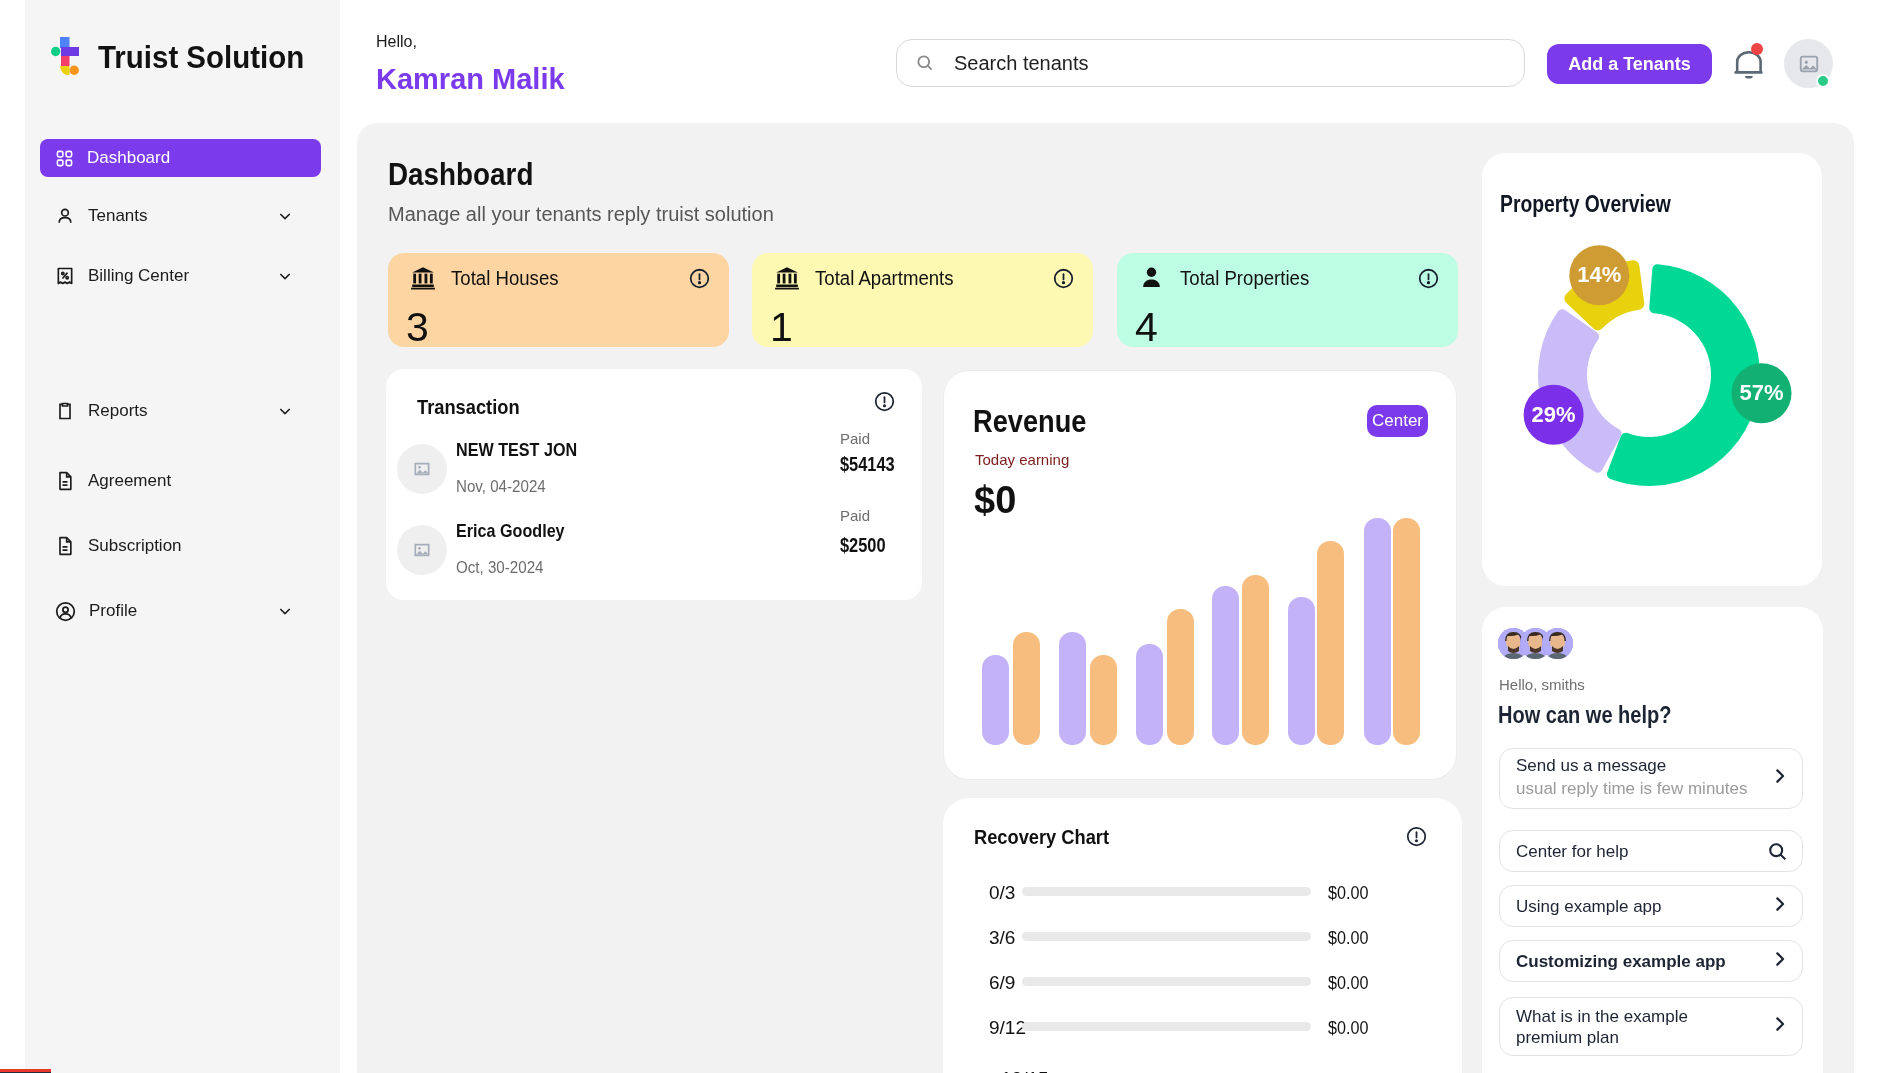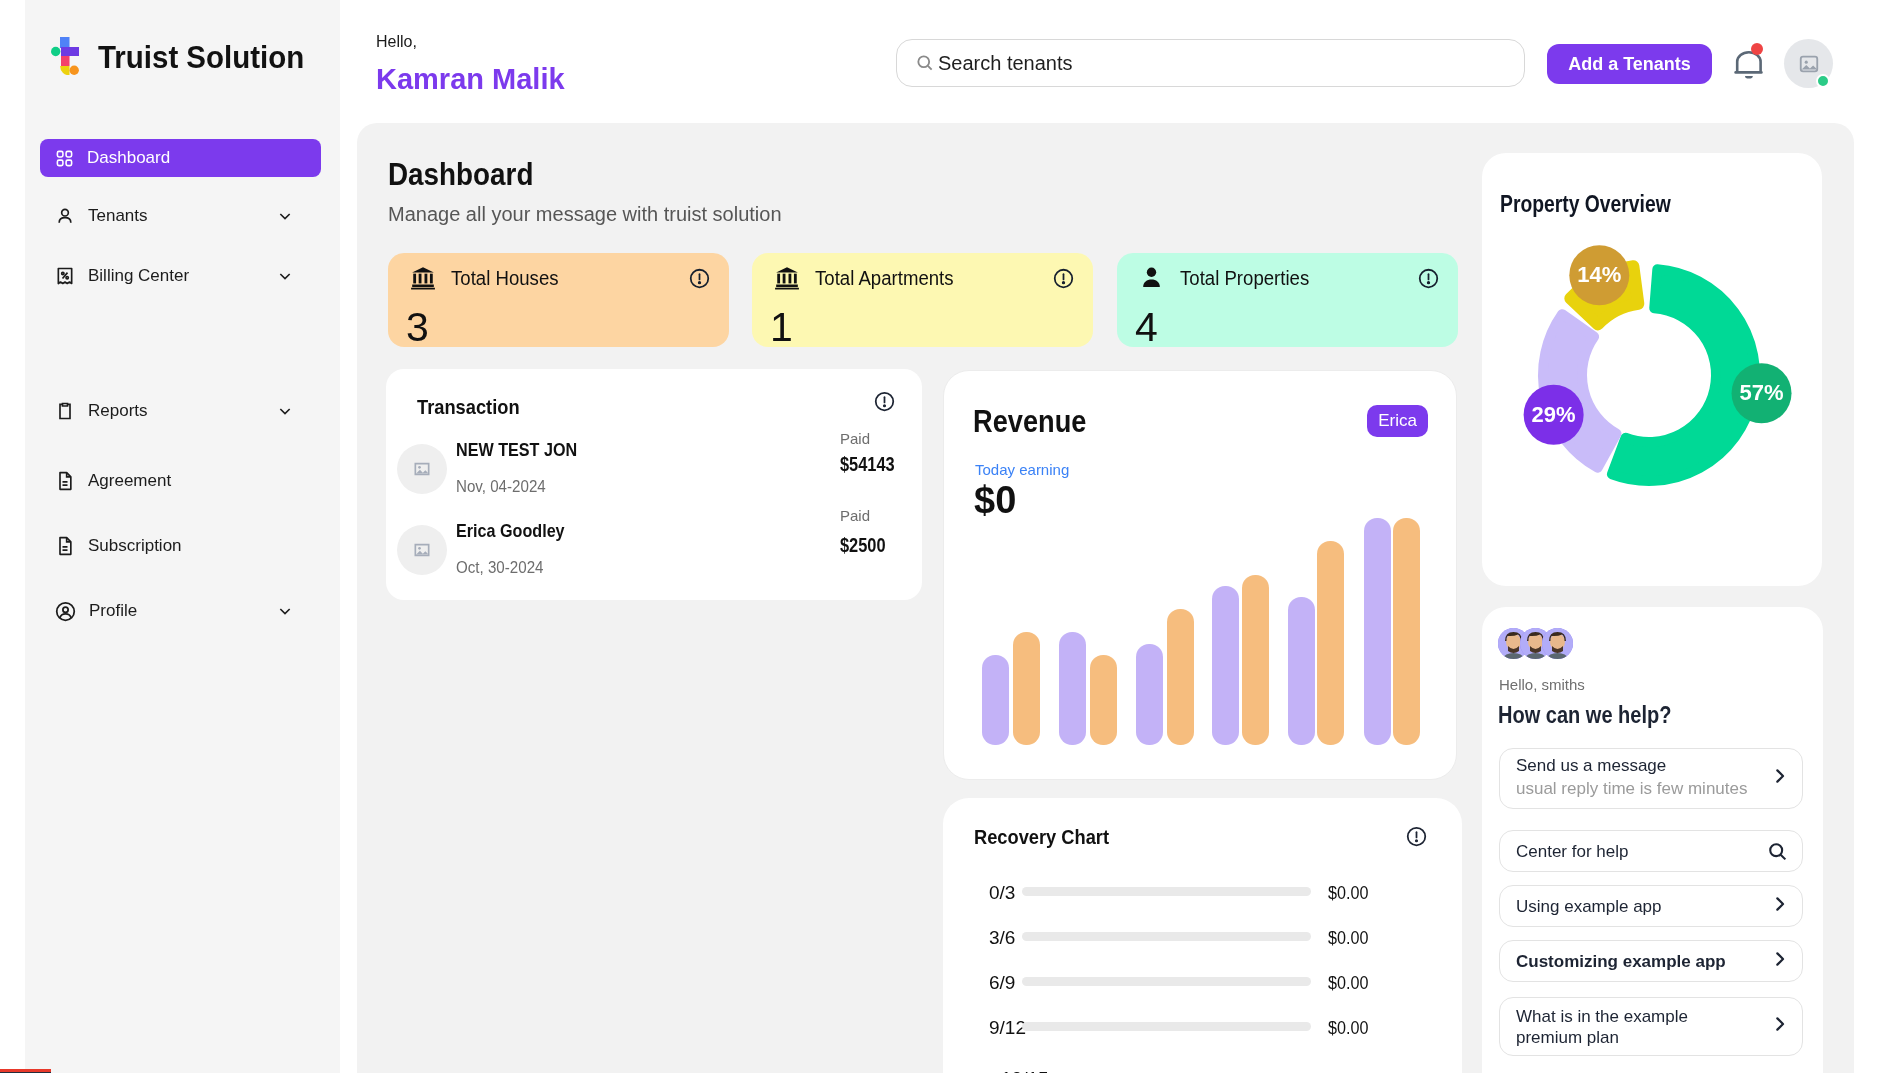--- a/index.html
+++ b/index.html
@@ -14,21 +14,21 @@
 #brand { left:98px; top:40px; font-size:31px; font-weight:bold; color:#121212; transform:scaleX(0.95); transform-origin:left; }
 .nav { left:40px; width:281px; height:38px; border-radius:8px; display:flex; align-items:center; color:#1c1c1c; font-size:17px; }
 .nav svg { margin-left:15px; margin-right:13px; flex:0 0 auto; }
 .nav .chev { position:absolute; right:15px; }
 .nav.active { background:#7c3aed; color:#fff; }
 
 
 #hello { left:376px; top:33px; font-size:16px; color:#1a1a1a; }
 #uname { left:376px; top:63px; font-size:29px; font-weight:bold; color:#7c3aed; }
 #search { left:896px; top:39px; width:629px; height:48px; border:1px solid #d8d8d8; border-radius:16px; background:#fff; display:flex; align-items:center; }
-#search span { font-size:20px; color:#1f1f1f; margin-left:3px; }
+#search span { font-size:20px; color:#1f1f1f; margin-left:19px; }
 #addbtn { left:1547px; top:44px; width:165px; height:40px; background:#7c3aed; border-radius:12px; color:#fff; font-size:18px; font-weight:bold; display:flex; align-items:center; justify-content:center; }
 #belldot { left:1751px; top:43px; width:12px; height:12px; border-radius:50%; background:#ef4444; }
 #avatar { left:1784px; top:39px; width:49px; height:49px; border-radius:50%; background:#e5e7ea; display:flex; align-items:center; justify-content:center; }
 #avdot { left:1816px; top:74px; width:14px; height:14px; border-radius:50%; background:#2bcb87; border:2px solid #fff; }
 
 
 #main { left:357px; top:123px; width:1497px; height:950px; background:#f2f2f2; border-radius:20px 20px 0 0; }
 #dash-h { left:388px; top:156px; font-size:32px; font-weight:bold; color:#111; transform:scaleX(0.87); transform-origin:left; }
 #dash-s { left:388px; top:203px; font-size:20px; color:#565656; }
 
@@ -47,21 +47,21 @@
 .trow .av { position:absolute; left:11px; width:50px; height:50px; border-radius:50%; background:#efefef; display:flex; align-items:center; justify-content:center; }
 .trow .nm { position:absolute; left:70px; font-size:19px; font-weight:bold; color:#111; transform:scaleX(0.85); transform-origin:left; }
 .trow .dt { position:absolute; left:70px; font-size:17px; color:#6d6d6d; transform:scaleX(0.89); transform-origin:left; }
 .trow .pd { position:absolute; left:454px; font-size:15px; color:#6d6d6d; }
 .trow .am { position:absolute; left:454px; font-size:20px; font-weight:bold; color:#111; transform:scaleX(0.82); transform-origin:left; }
 
 
 #rev { left:943px; top:370px; width:514px; height:410px; background:#fff; border:1px solid #ececec; border-radius:26px; }
 #rev h3 { position:absolute; left:29px; top:32px; font-size:32px; font-weight:bold; color:#111; transform:scaleX(0.85); transform-origin:left; }
 #daily { position:absolute; right:28px; top:34px; width:61px; height:32px; background:#7c3aed; border-radius:10px; color:#fff; font-size:17px; display:flex; align-items:center; justify-content:center; }
-#rev .te { position:absolute; left:31px; top:90px; font-size:15px; color:#3b82f6; }
+#rev .te { position:absolute; left:31px; top:80px; font-size:15px; color:#7f1d1d; }
 #rev .e0 { position:absolute; left:30px; top:108px; font-size:38px; font-weight:bold; color:#111; }
 .bar { position:absolute; width:27px; border-radius:13px; bottom:34px; }
 .bp { background:#c3b2f7; }
 .bo { background:#f6bd7e; }
 
 
 #recov { left:943px; top:798px; width:519px; height:400px; background:#fff; border-radius:26px; }
 #recov h3 { position:absolute; left:31px; top:27px; font-size:21px; font-weight:bold; color:#111; transform:scaleX(0.87); transform-origin:left; }
 .rrow { position:absolute; left:0; width:100%; }
 .rrow .lb { position:absolute; left:46px; top:-9px; font-size:19px; color:#111; }
@@ -183,21 +183,21 @@
     <svg width="22" height="22" viewBox="0 0 24 24" fill="none" stroke="#9aa2ad" stroke-width="2">
         <rect x="3" y="4" width="18" height="16" rx="2.5"></rect>
         <circle cx="9" cy="10" r="1.7" fill="#9aa2ad" stroke="none"></circle>
         <path d="M4 18 l5-5 4 4 3.5-3.5 L21 18" fill="#9aa2ad" stroke="none"></path>
       </svg>
   </div>
   <div class="abs" id="avdot"></div>
 
   <div class="abs" id="main"></div>
   <div class="abs" id="dash-h">Dashboard</div>
-  <div class="abs" id="dash-s">Manage all your message with truist solution</div>
+  <div class="abs" id="dash-s">Manage all your tenants reply truist solution</div>
 
   <div class="abs stat" id="stat1">
     <svg class="ic" width="26" height="26" viewBox="0 0 24 24" fill="#111">
         <path d="M12 2 L22 7 H2 z"></path>
         <rect x="3" y="8" width="2.6" height="9"></rect>
         <rect x="8" y="8" width="2.6" height="9"></rect>
         <rect x="13.4" y="8" width="2.6" height="9"></rect>
         <rect x="18.4" y="8" width="2.6" height="9"></rect>
         <rect x="2" y="18" width="20" height="2.4"></rect>
         <rect x="1" y="21" width="22" height="1.6"></rect>
@@ -272,21 +272,21 @@
         </div>
       <div class="nm" style="top:151px;">Erica Goodley</div>
       <div class="dt" style="top:189px;">Oct, 30-2024</div>
       <div class="pd" style="top:138px;">Paid</div>
       <div class="am" style="top:165px;">$2500</div>
     </div>
   </div>
 
   <div class="abs" id="rev">
     <h3>Revenue</h3>
-    <div id="daily">Erica</div>
+    <div id="daily">Center</div>
     <div class="te">Today earning</div>
     <div class="e0">$0</div>
     <div class="bar bp" style="left:38px; height:90px;"></div>
     <div class="bar bo" style="left:69px; height:113px;"></div>
     <div class="bar bp" style="left:115px; height:113px;"></div>
     <div class="bar bo" style="left:146px; height:90px;"></div>
     <div class="bar bp" style="left:192px; height:101px;"></div>
     <div class="bar bo" style="left:223px; height:136px;"></div>
     <div class="bar bp" style="left:268px; height:159px;"></div>
     <div class="bar bo" style="left:298px; height:170px;"></div>

